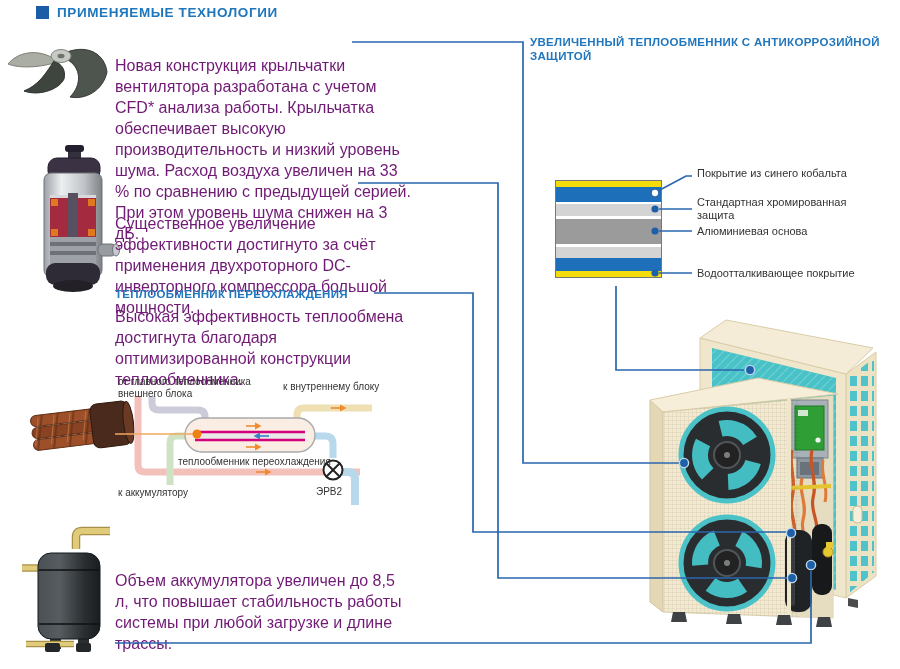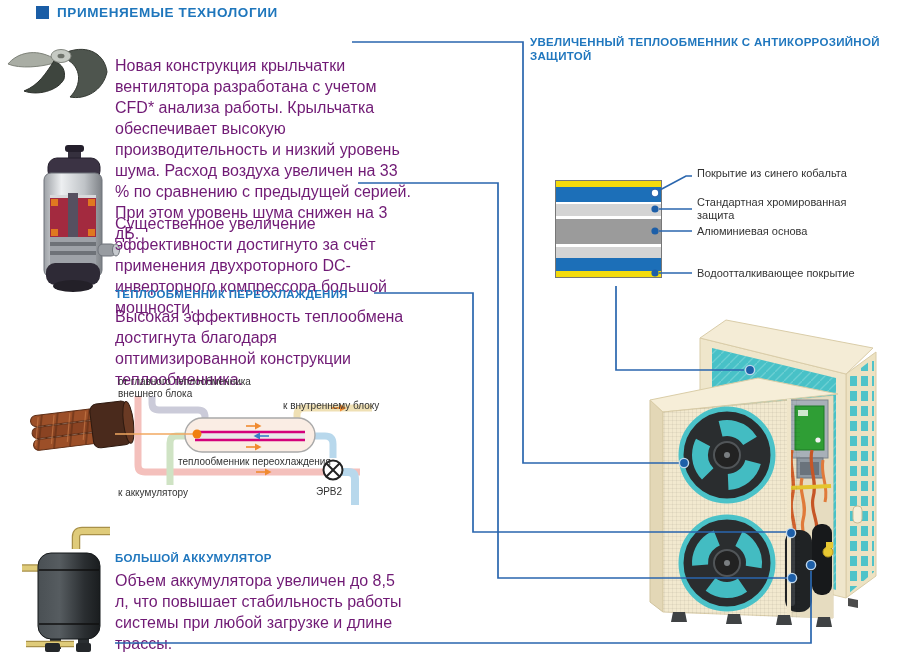--- a/index.html
+++ b/index.html
@@ -36,21 +36,20 @@
     <span class="hdr-title">ПРИМЕНЯЕМЫЕ ТЕХНОЛОГИИ</span>
   </div>
 
   <div class="abs sec-body" style="left:115px;top:55px;width:296px">Новая конструкция крыльчатки вентилятора разработана с учетом CFD* анализа работы. Крыльчатка обеспечивает высокую производительность и низкий уровень шума. Расход воздуха увеличен на 33 % по сравнению с предыдущей серией. При этом уровень шума снижен на 3 дБ.</div>
 
   <div class="abs sec-body" style="left:115px;top:213px;width:296px">Существенное увеличение эффективности достигнуто за счёт применения двухроторного DC-инверторного компрессора большой мощности.</div>
 
   <div class="abs sec-title" style="left:115px;top:287px;width:260px">ТЕПЛООБМЕННИК ПЕРЕОХЛАЖДЕНИЯ</div>
   <div class="abs sec-body" style="left:115px;top:306px;width:296px">Высокая эффективность теплообмена достигнута благодаря оптимизированной конструкции теплообменника.</div>
 
-  <div class="abs sec-title" style="left:115px;top:551px;width:250px">БОЛЬШОЙ АККУМУЛЯТОР</div>
   <div class="abs sec-body" style="left:115px;top:570px;width:296px">Объем аккумулятора увеличен до 8,5 л, что повышает стабильность работы системы при любой загрузке и длине трассы.</div>
 
   <div class="abs sec-title" style="left:530px;top:35px;width:370px">УВЕЛИЧЕННЫЙ ТЕПЛООБМЕННИК С АНТИКОРРОЗИЙНОЙ ЗАЩИТОЙ</div>
 
   <div class="abs stack">
     <div class="lay-y" style="height:6px"></div>
     <div class="lay-b" style="height:15px"></div>
     <div class="lay-w" style="height:2px"></div>
     <div class="lay-lg" style="height:12px"></div>
     <div class="lay-w" style="height:3px"></div>
@@ -143,21 +142,21 @@
 
     <line x1="5" y1="64" x2="87" y2="64" stroke="#F2A860" stroke-width="1.5"></line>
     <circle cx="87" cy="64" r="4.5" fill="#F08010"></circle>
 
     <circle cx="223" cy="100" r="9.5" fill="#fff" stroke="#222" stroke-width="2"></circle>
     <line x1="216.5" y1="93.5" x2="229.5" y2="106.5" stroke="#222" stroke-width="2"></line>
     <line x1="229.5" y1="93.5" x2="216.5" y2="106.5" stroke="#222" stroke-width="2"></line>
   </svg>
 
   <div class="abs lbl-sm" style="left:118px;top:376px;width:160px">от главного теплообменника внешнего блока</div>
-  <div class="abs lbl-sm" style="left:283px;top:400px;width:110px">к внутреннему блоку</div>
+  <div class="abs lbl-sm" style="left:283px;top:381px;width:110px">к внутреннему блоку</div>
   <div class="abs lbl-sm" style="left:178px;top:456px;width:170px">теплообменник переохлаждения</div>
   <div class="abs lbl-sm" style="left:118px;top:487px;width:110px">к аккумулятору</div>
   <div class="abs lbl-sm" style="left:316px;top:486px;width:50px">ЭРВ2</div>
 
   <svg class="abs z10" style="left:20px;top:525px" width="102" height="128" viewBox="0 0 102 128">
     <defs>
       <linearGradient id="tank" x1="0" y1="0" x2="1" y2="0">
         <stop offset="0" stop-color="#4A5054"></stop>
           <stop offset="0.35" stop-color="#565C60"></stop>
         <stop offset="0.75" stop-color="#2A2E31"></stop>

